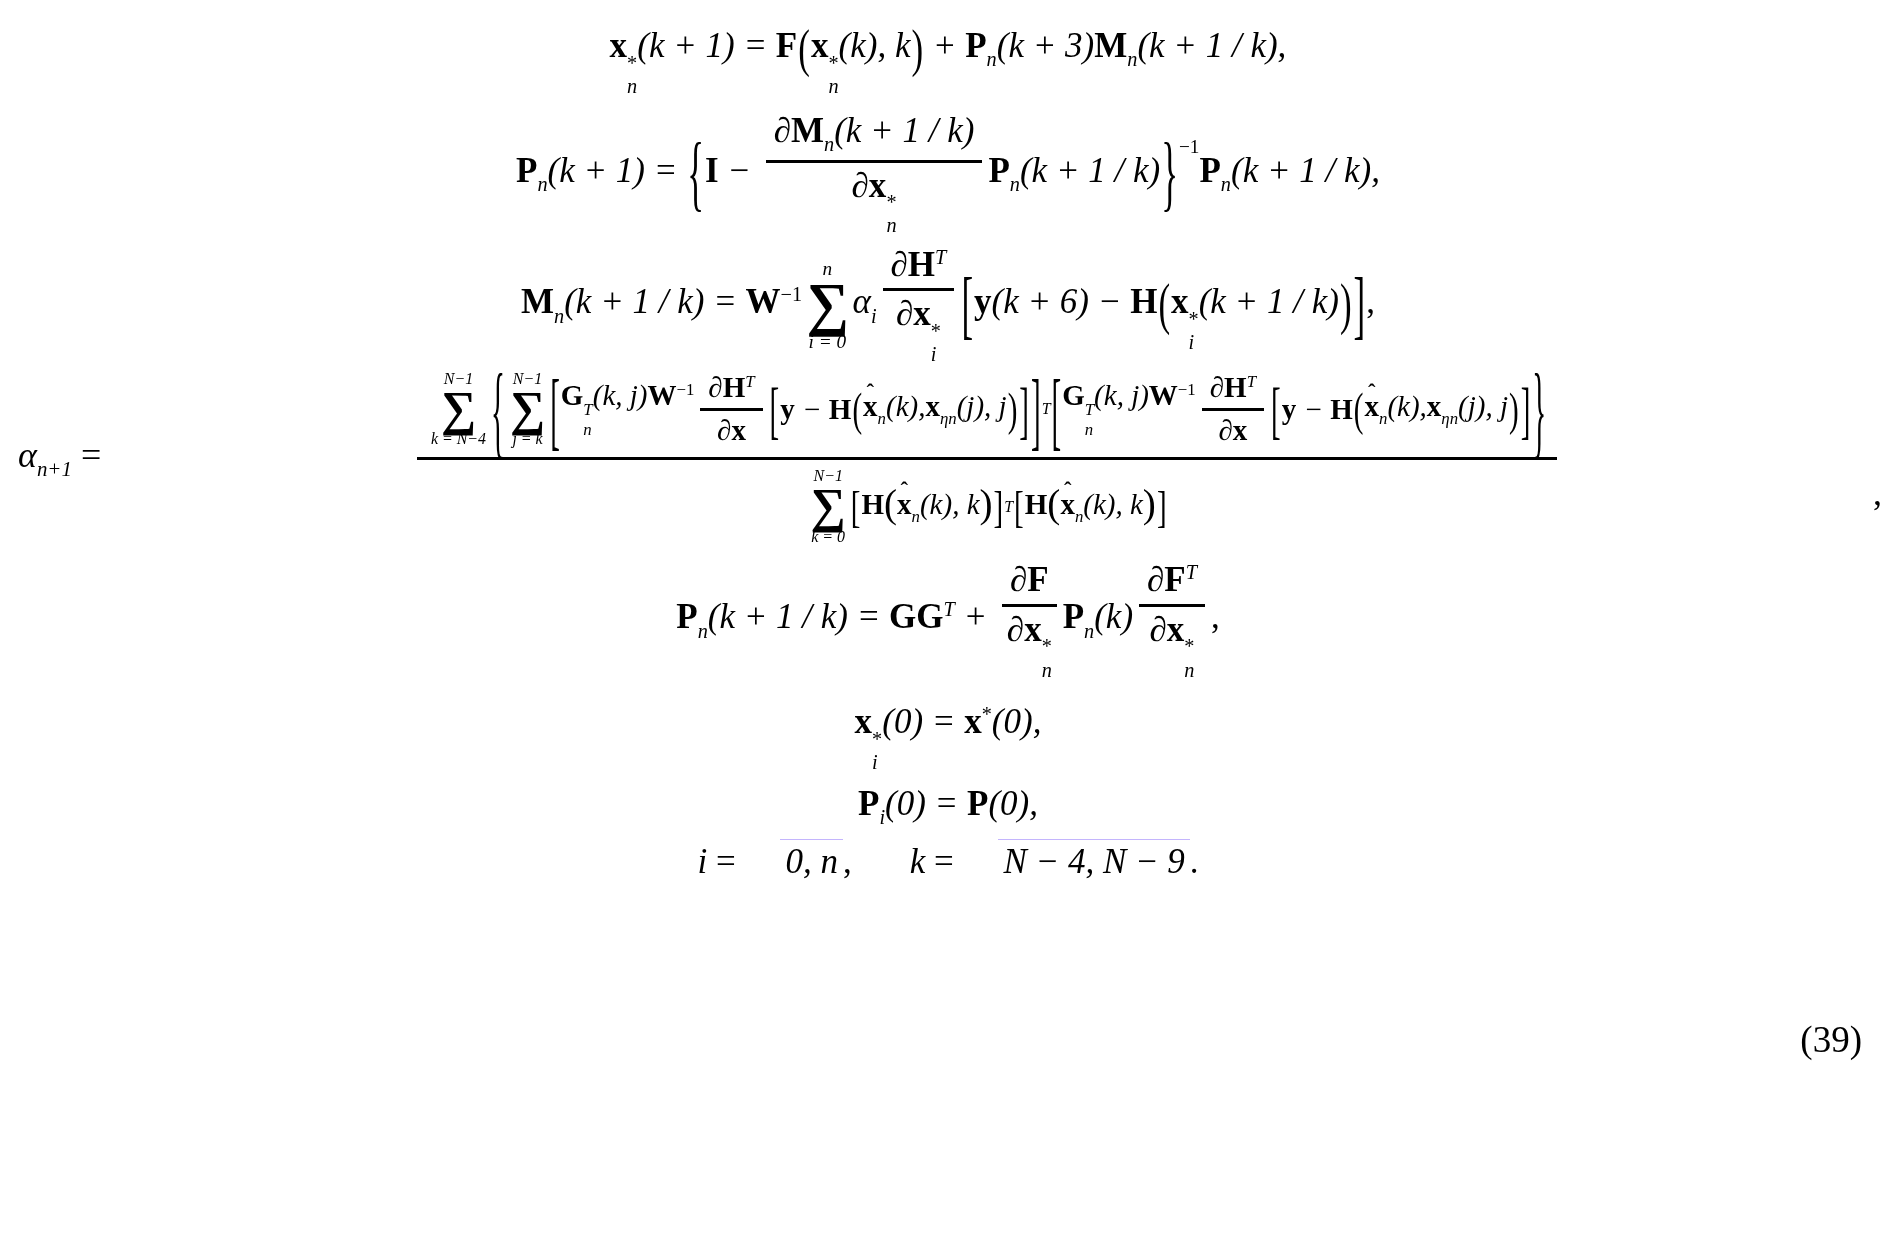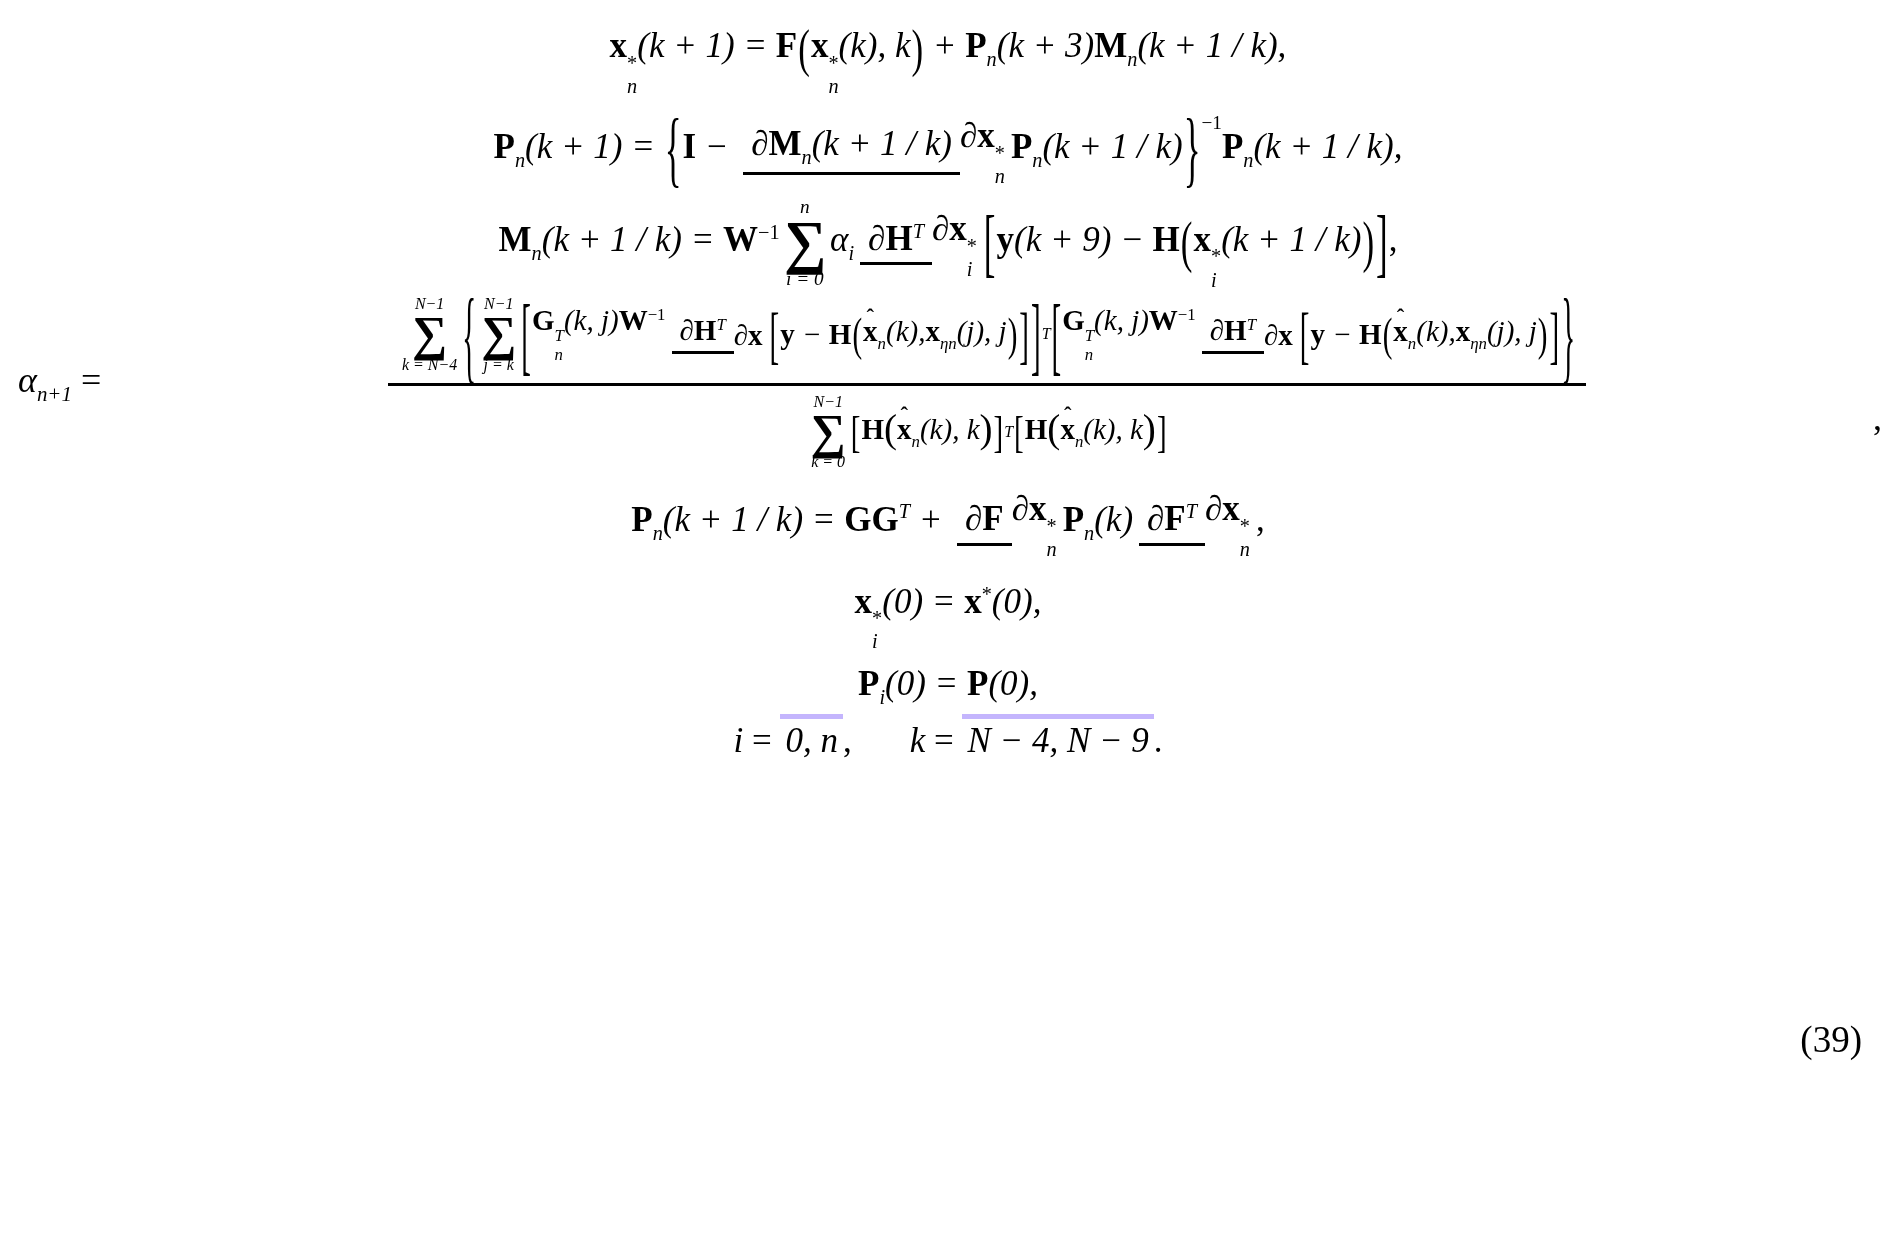--- a/index.html
+++ b/index.html
@@ -9,32 +9,32 @@
   .b{font-weight:bold;}
   .mi{font-style:italic;}
   .sub{font-size:58%;font-style:italic;vertical-align:-0.45em;}
   .sub.rm{font-style:normal;}
   .sup{font-size:58%;vertical-align:0.6em;}
   .supb{font-size:55%;font-style:italic;vertical-align:1.25em;}
   .supb.rm{font-style:normal;vertical-align:1.5em;}
   .ss{display:inline-flex;flex-direction:column;align-items:flex-start;vertical-align:-0.62em;font-size:58%;line-height:1;}
   .ss .ss-t{display:block;margin-bottom:3px;}
   .ss .ss-b{display:block;font-style:italic;}
-  .frac{display:inline-flex;align-items:center;vertical-align:middle;margin:0 6px;line-height:1.1;}
+  .frac{display:inline-flex;flex-direction:column;vertical-align:middle;margin:0 6px;line-height:1.1;}
   .frac .fn{padding:0 8px 4px;border-bottom:3px solid #000;text-align:center;}
   .frac .fd{padding-top:4px;text-align:center;}
   .sum{display:inline-flex;flex-direction:column;align-items:center;vertical-align:middle;line-height:1;margin:0 4px;}
   .sum .st{font-size:55%;font-style:italic;margin-bottom:1px;}
   .sum .sg{font-size:170%;font-weight:bold;line-height:0.85;}
   .sum .sb{font-size:55%;font-style:italic;margin-top:2px;}
   .dl{display:inline-block;vertical-align:middle;line-height:0.9;transform:scaleY(var(--sy,1));margin:0 1px;}
   .sy15{--sy:1.5}.sy16{--sy:1.6}.sy22{--sy:2.2}.sy24{--sy:2.4}.sy30{--sy:3.0}.sy36{--sy:3.6}
   .hatw{position:relative;display:inline-block;}
   .hatc{position:absolute;top:-0.42em;left:50%;transform:translateX(-50%);font-size:78%;}
-  .ovl{border-top:5px solid #c4b5fd;padding:2px 5px 0;}
+  .ovl{border-top:1px solid #c4b5fd;padding:2px 5px 0;margin-left:36px;}
   .dp{font-size:135%;line-height:0;vertical-align:-0.08em;}
   .gap{display:inline-block;width:58px;}
   .l1{padding-top:26px;}
   .l2{margin-top:16px;}
   .l3{margin-top:10px;}
   .l5{margin-top:14px;}
   .l6{margin-top:22px;}
   .l7{margin-top:16px;}
   .l8{margin-top:12px;}
   .l9{margin-top:12px;}
@@ -70,21 +70,21 @@
   <div class="line l3"><span class="b">M</span><span class="sub">n</span><span class="mi">(k + 1 / k) = </span><span class="b">W</span><span class="sup">−1</span><span class="sum">
         <span class="st">n</span>
         <span class="sg">∑</span>
         <span class="sb">i = 0</span>
       </span><span class="mi">α</span><span class="sub">i</span><span class="frac">
         <span class="fn"><span class="b">∂H</span><span class="sup mi">T</span></span>
         <span class="fd"><span class="b">∂x</span><span class="ss">
             <span class="ss-t">*</span>
             <span class="ss-b">i</span>
           </span></span>
-      </span><span class="dl sy22">[</span><span class="b">y</span><span class="mi">(k + 9) − </span><span class="b">H</span><span class="dl sy16">(</span><span class="b">x</span><span class="ss">
+      </span><span class="dl sy22">[</span><span class="b">y</span><span class="mi">(k + 6) − </span><span class="b">H</span><span class="dl sy16">(</span><span class="b">x</span><span class="ss">
         <span class="ss-t">*</span>
         <span class="ss-b">i</span>
       </span><span class="mi">(k + 1 / k)</span><span class="dl sy16">)</span><span class="dl sy22">]</span><span>,</span></div>
 
   <div class="eq4row">
     <span class="eq4lhs"><span class="mi">α</span><span class="sub">n+1</span><span> = </span></span>
     <span class="bigfrac">
       <span class="bfn">
         <span class="sum">
             <span class="st">N−1</span>

